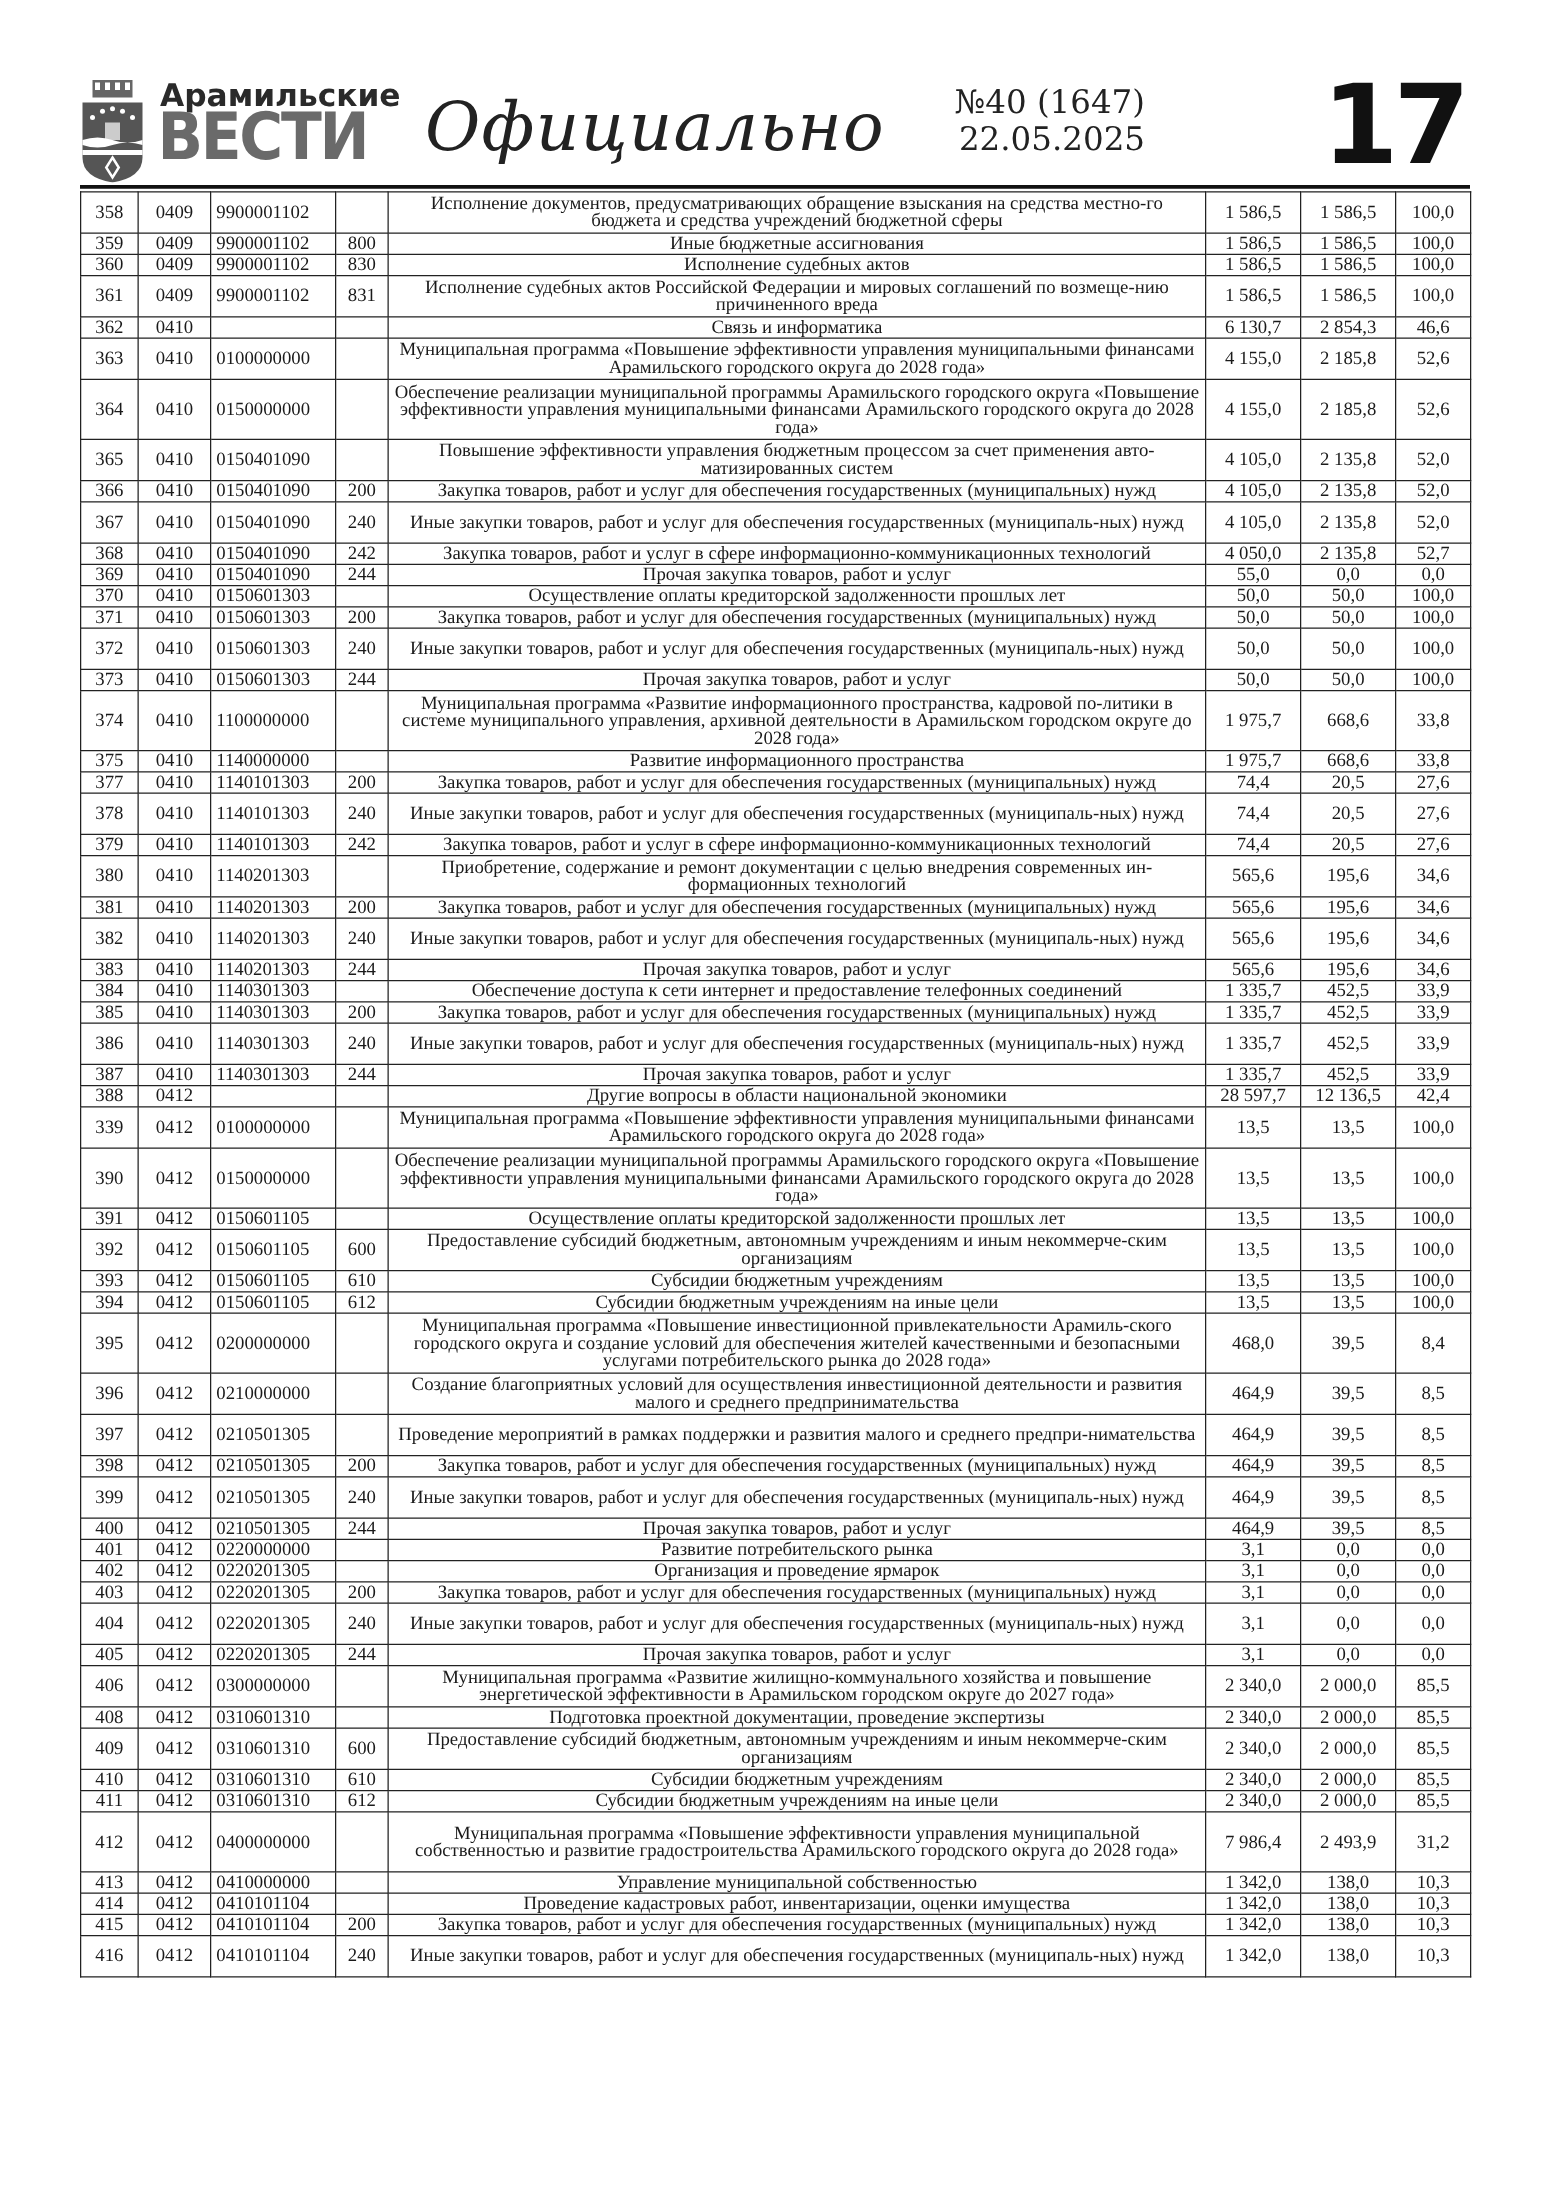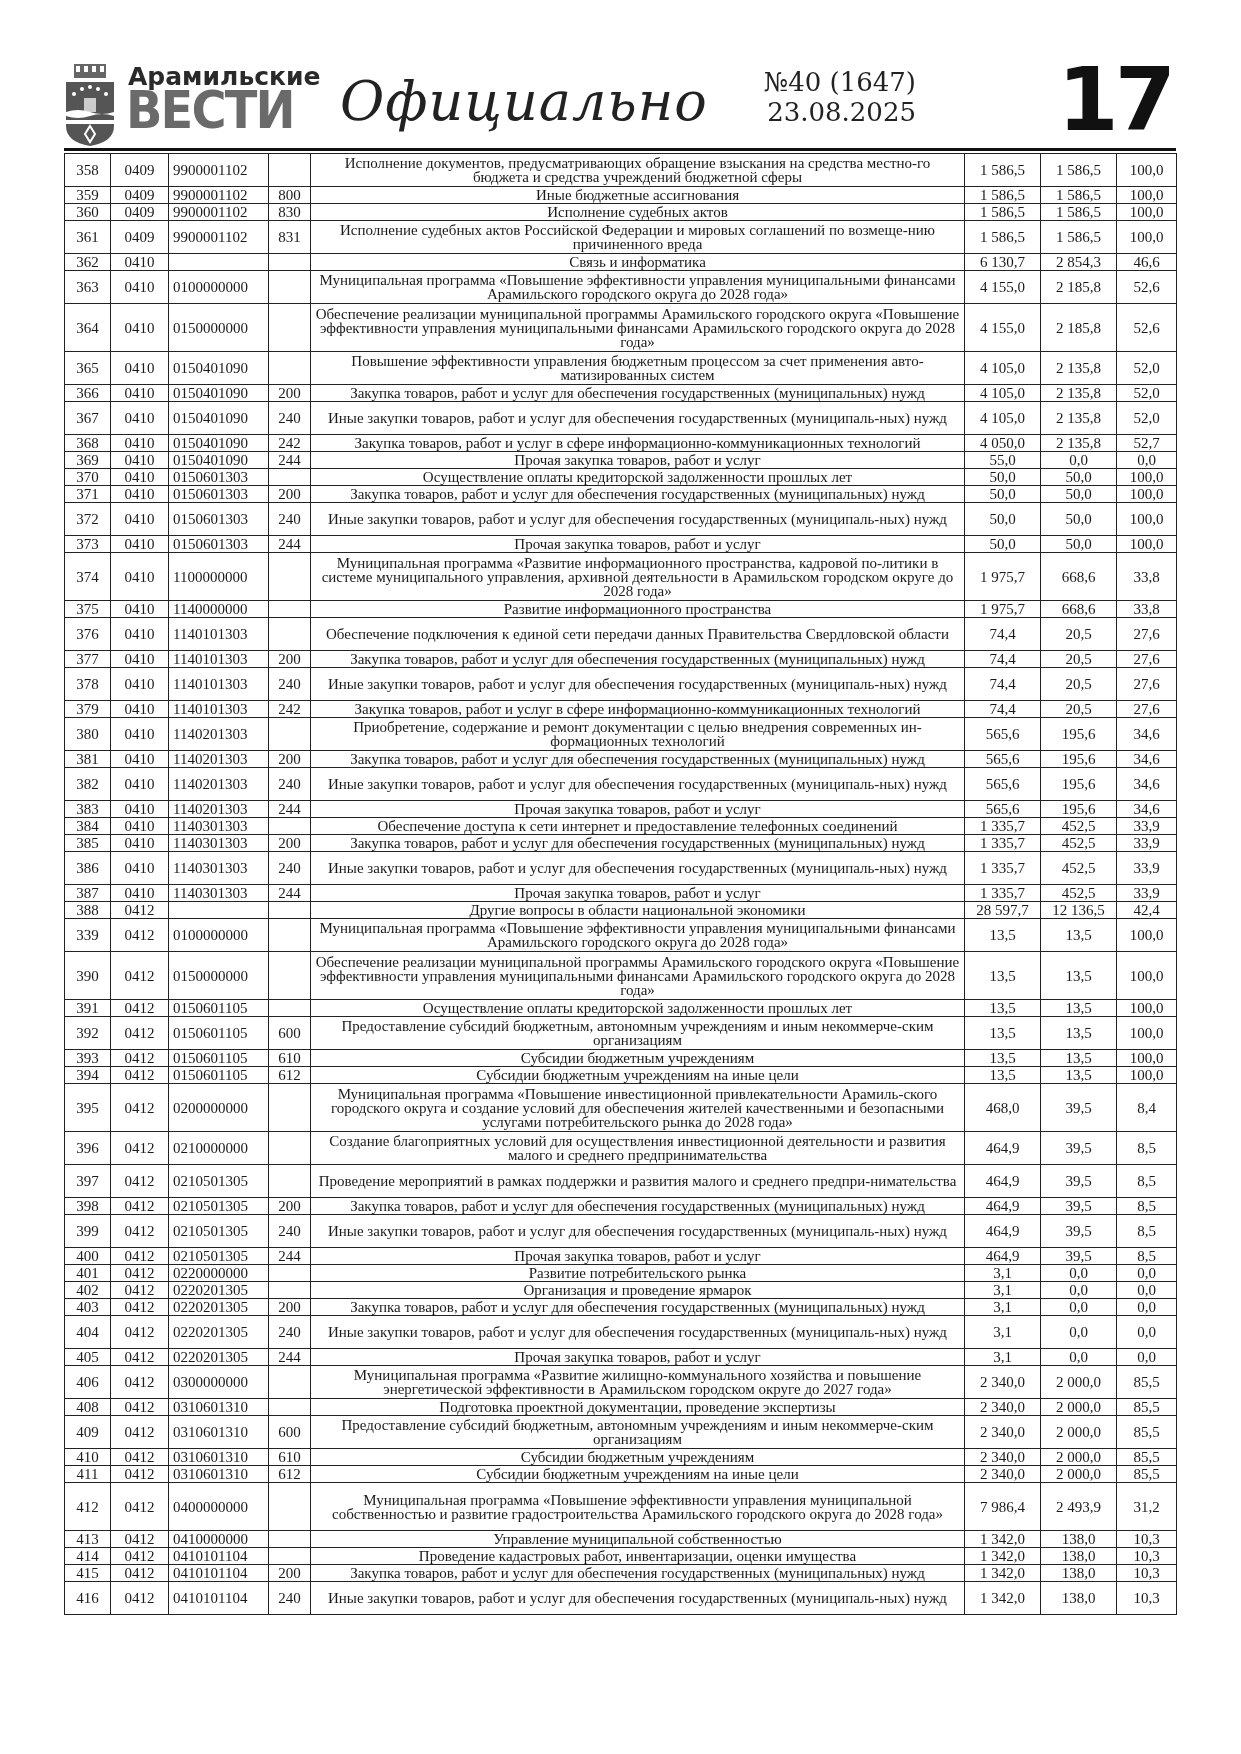--- a/index.html
+++ b/index.html
@@ -56,21 +56,21 @@
       <rect x="20" y="34" width="12" height="14" fill="#ccc"></rect>
       <path d="M2 48 Q14 44 26 48 T50 48 V52 Q38 48 26 52 T2 52 Z" fill="#fff"></path>
       <rect x="2" y="56" width="48" height="4" fill="#fff"></rect>
       <path d="M26 62 L31 70 L26 78 L21 70 Z" fill="none" stroke="#fff" stroke-width="2"></path>
     </svg>
     <div class="brand-top">Арамильские</div>
     <div class="brand-main">ВЕСТИ</div>
     <div class="section-title">Официально</div>
     <div class="issue">
       <div>№40 (1647)</div>
-      <div>23.08.2025</div>
+      <div>22.05.2025</div>
     </div>
     <div class="page-number">17</div>
   </div>
   <div class="rule"></div>
 
   <div class="table-wrap">
     <table class="budget">
       <colgroup>
         <col class="c-num">
           <col class="c-sec">
@@ -273,30 +273,20 @@
     <td class="num">375</td>
     <td class="sec">0410</td>
     <td class="tgt">1140000000</td>
     <td class="typ"></td>
     <td class="name">Развитие информационного пространства</td>
     <td class="val">1 975,7</td>
     <td class="val">668,6</td>
     <td class="val">33,8</td>
   </tr>
 
-  <tr class="r2">
-    <td class="num">376</td>
-    <td class="sec">0410</td>
-    <td class="tgt">1140101303</td>
-    <td class="typ"></td>
-    <td class="name">Обеспечение подключения к единой сети передачи данных Правительства Свердловской области</td>
-    <td class="val">74,4</td>
-    <td class="val">20,5</td>
-    <td class="val">27,6</td>
-  </tr>
 
   <tr class="r1">
     <td class="num">377</td>
     <td class="sec">0410</td>
     <td class="tgt">1140101303</td>
     <td class="typ">200</td>
     <td class="name">Закупка товаров, работ и услуг для обеспечения государственных (муниципальных) нужд</td>
     <td class="val">74,4</td>
     <td class="val">20,5</td>
     <td class="val">27,6</td>

